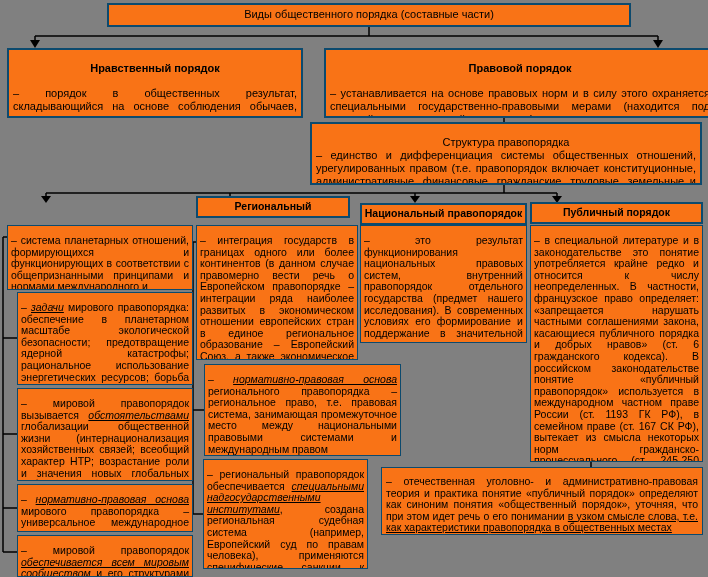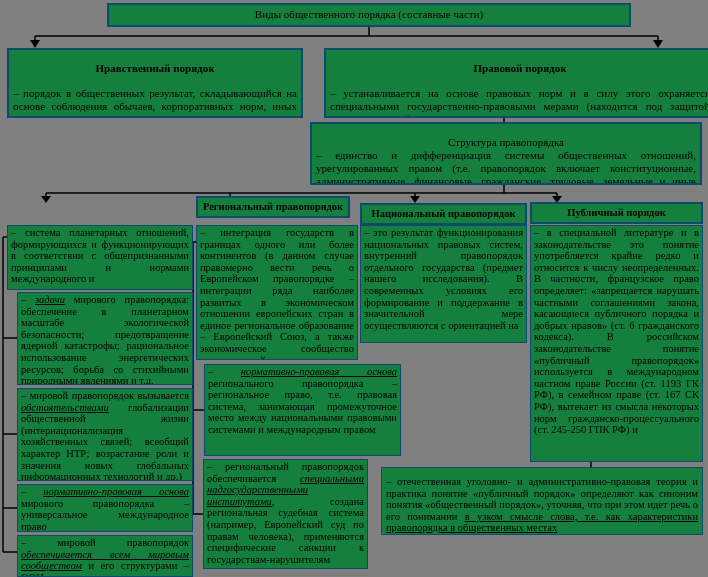--- a/index.html
+++ b/index.html
@@ -3,28 +3,28 @@
 <meta charset="utf-8">
 <style>
   * { margin:0; padding:0; box-sizing:border-box; }
   html,body { background:#808080; }
   .stage {
     position:relative; width:708px; height:577px; overflow:hidden;
     background:#808080; color:#000;
     font-family:"Liberation Sans", sans-serif;
   }
   .connectors { position:absolute; left:0; top:0; width:708px; height:577px; z-index:0; }
-  .box { position:absolute; background:#15803d; border:1px solid #0c4a6e; overflow:hidden; z-index:1;font-family:Liberation Serif, serif; }
+  .box { position:absolute; background:#f97316; border:1px solid #0c4a6e; overflow:hidden; z-index:1; }
   .bd2 { border-width:2px; }
   .titleline { text-align:center; font-size:11px; line-height:19px; }
   .bt  { font-weight:bold; text-align:center; font-size:11px; line-height:13px; padding-top:12px; }
   .bt.reg { font-weight:normal; }
   .gap { height:12px; }
   .body { text-align:justify; font-size:11px; line-height:13px; padding:0 4px; }
-  .colbody { text-align:justify; font-size:10.5px; line-height:11.6px; padding:1px 3px; }
+  .colbody { text-align:justify; font-size:10.5px; line-height:11.6px; padding:9px 3px; }
   .hdr { font-weight:bold; text-align:center; font-size:10.5px; line-height:17px; }
   .ui { font-style:italic; text-decoration:underline; }
   .u  { text-decoration:underline; }
   svg path { stroke:#000; stroke-width:1.5; fill:none; }
   svg polygon { fill:#000; stroke:none; }
 </style>
 </head>
 <body>
 
 <div class="stage">

